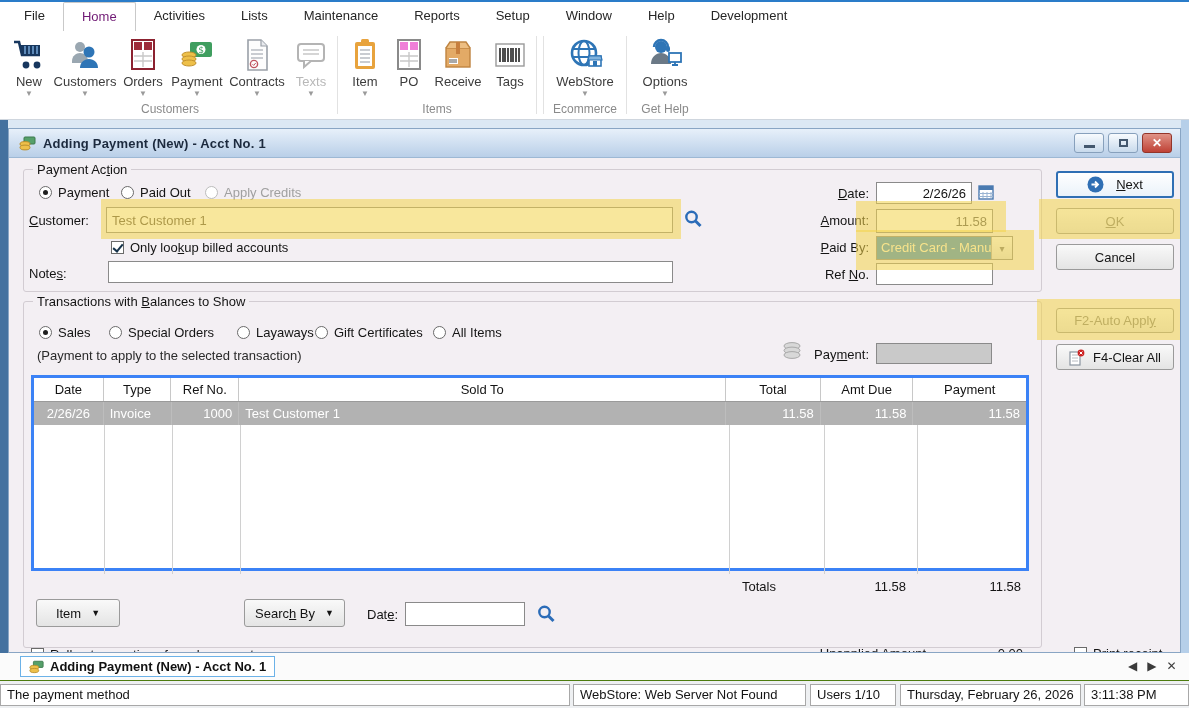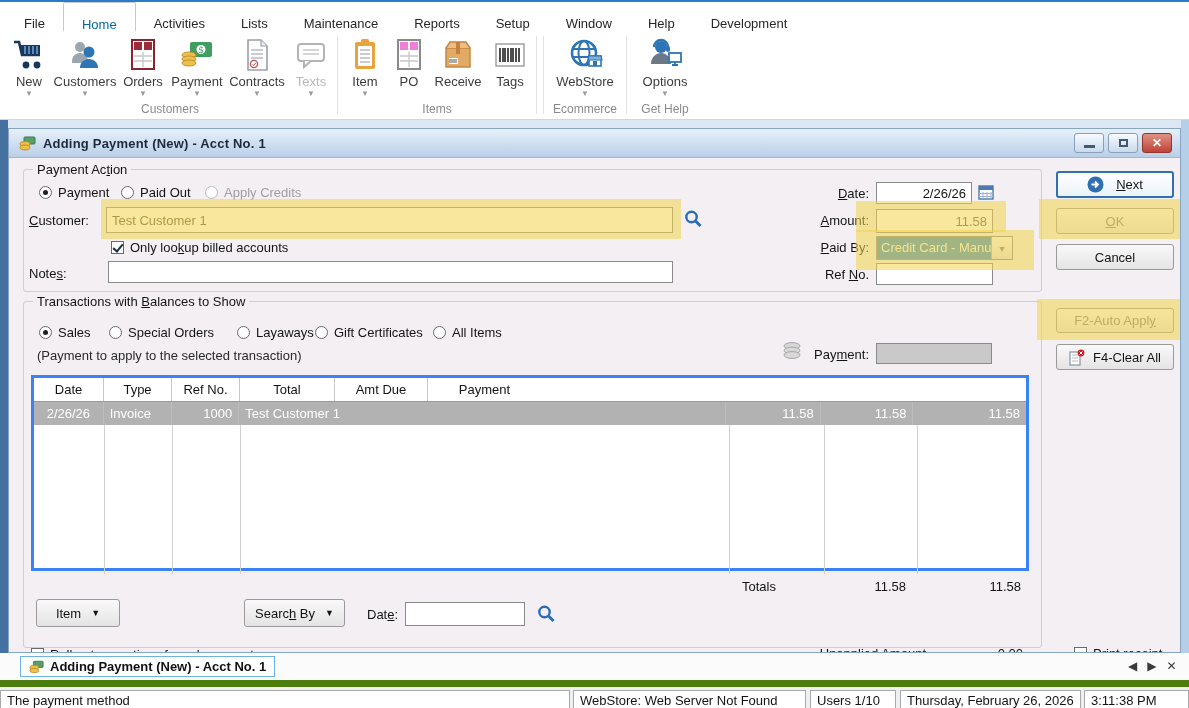--- a/index.html
+++ b/index.html
@@ -5,22 +5,22 @@
   * { margin:0; padding:0; box-sizing:border-box; }
   body { background:#888; font-family:"Liberation Sans", sans-serif; }
   #app { position:relative; width:1189px; height:708px; background:#fff; overflow:hidden;
          font-family:"Liberation Sans", sans-serif; color:#1a1a1a; }
   .abs { position:absolute; }
 
   
   .topline { position:absolute; top:0; left:0; width:1189px; height:2px; background:#2a7cc9; }
   .menubar { position:absolute; top:2px; left:0; width:1189px; height:29px; background:#fff;
              display:flex; align-items:stretch; padding-left:6px; }
-  .menu-item { padding:8px 18px; line-height:27px; font-size:13px; color:#262626; cursor:default; }
-  .menu-item.active { color:#0369a1; border:1px solid #c9c9c9; border-bottom:none; background:#fff;
+  .menu-item { padding:0 18px; line-height:27px; font-size:13px; color:#262626; cursor:default; }
+  .menu-item.active { color:#701a75; border:1px solid #c9c9c9; border-bottom:none; background:#fff;
                       border-radius:2px 2px 0 0; position:relative; z-index:3; }
 
   
   .ribbon { position:absolute; top:31px; left:0; width:1189px; height:89px; background:#fff;
             border-bottom:1px solid #cfd6de; display:flex; padding-left:6px; }
   .rgroup { display:flex; flex-direction:column; }
   .rgroup-buttons { display:flex; flex:1; align-items:flex-start; }
   .rgroup-label { text-align:center; font-size:12px; color:#8a8a8a; height:17px; line-height:15px; }
   .rsep { width:1px; background:#e2e2e2; margin:5px 3px 5px 3px; }
   .rbtn { display:flex; flex-direction:column; align-items:center; padding-top:5px; cursor:default; }
@@ -94,21 +94,21 @@
 
   .totals { position:absolute; font-size:13px; color:#141414; }
 
   
   .tabbar { position:absolute; top:653px; left:0; width:1189px; height:27px; background:#fbfbfb; }
   .doc-tab { position:absolute; left:20px; top:3px; height:21px; border:1px solid #6cb2e8; background:#fff;
              display:flex; align-items:center; gap:6px; padding:0 8px; font-size:13px; font-weight:bold; color:#111; }
   .tab-nav { position:absolute; top:6px; display:flex; gap:10px; font-size:12px; color:#3a3a3a; }
 
   .statusbar { position:absolute; top:680px; left:0; width:1189px; height:28px; background:#eef0f2;
-               border-top:7px solid #4d7c0f; }
+               border-top:1px solid #4d7c0f; }
   .seg { position:absolute; top:3px; height:22px; background:#fff; border:1px solid #a8a8a8;
          font-size:13px; color:#141414; line-height:20px; padding:0 6px; white-space:nowrap; overflow:hidden; }
 
   u { text-decoration:underline; }
   svg { display:block; }
 </style>
 </head>
 <body>
 
 <div id="app">
@@ -467,20 +467,21 @@
         </svg>
     </span>
     <span class="lbl right" style="left:760px;top:218px;width:100px">Pay<u>m</u>ent:</span>
     <div class="fld disabled" style="left:867px;top:214px;width:116px;height:21px"></div>
 
     <div class="grid" style="left:22px;top:246px;width:998px;height:196px">
       <div class="grid-header">
         <div class="gh-cell" style="width:70px">Date</div>
         <div class="gh-cell" style="width:68px">Type</div>
         <div class="gh-cell" style="width:68px">Ref No.</div>
+        <div class="gh-cell" style="width:489px">Sold To</div>
         <div class="gh-cell" style="width:95px">Total</div>
         <div class="gh-cell" style="width:93px">Amt Due</div>
         <div class="gh-cell" style="width:113px;border-right:none">Payment</div>
       </div>
       <div class="grid-row">
         <div class="gr-cell" style="width:70px;justify-content:center">2/26/26</div>
         <div class="gr-cell" style="width:68px">Invoice</div>
         <div class="gr-cell" style="width:68px;justify-content:flex-end">1000</div>
         <div class="gr-cell" style="width:489px">Test Customer 1</div>
         <div class="gr-cell" style="width:95px;justify-content:flex-end">11.58</div>

